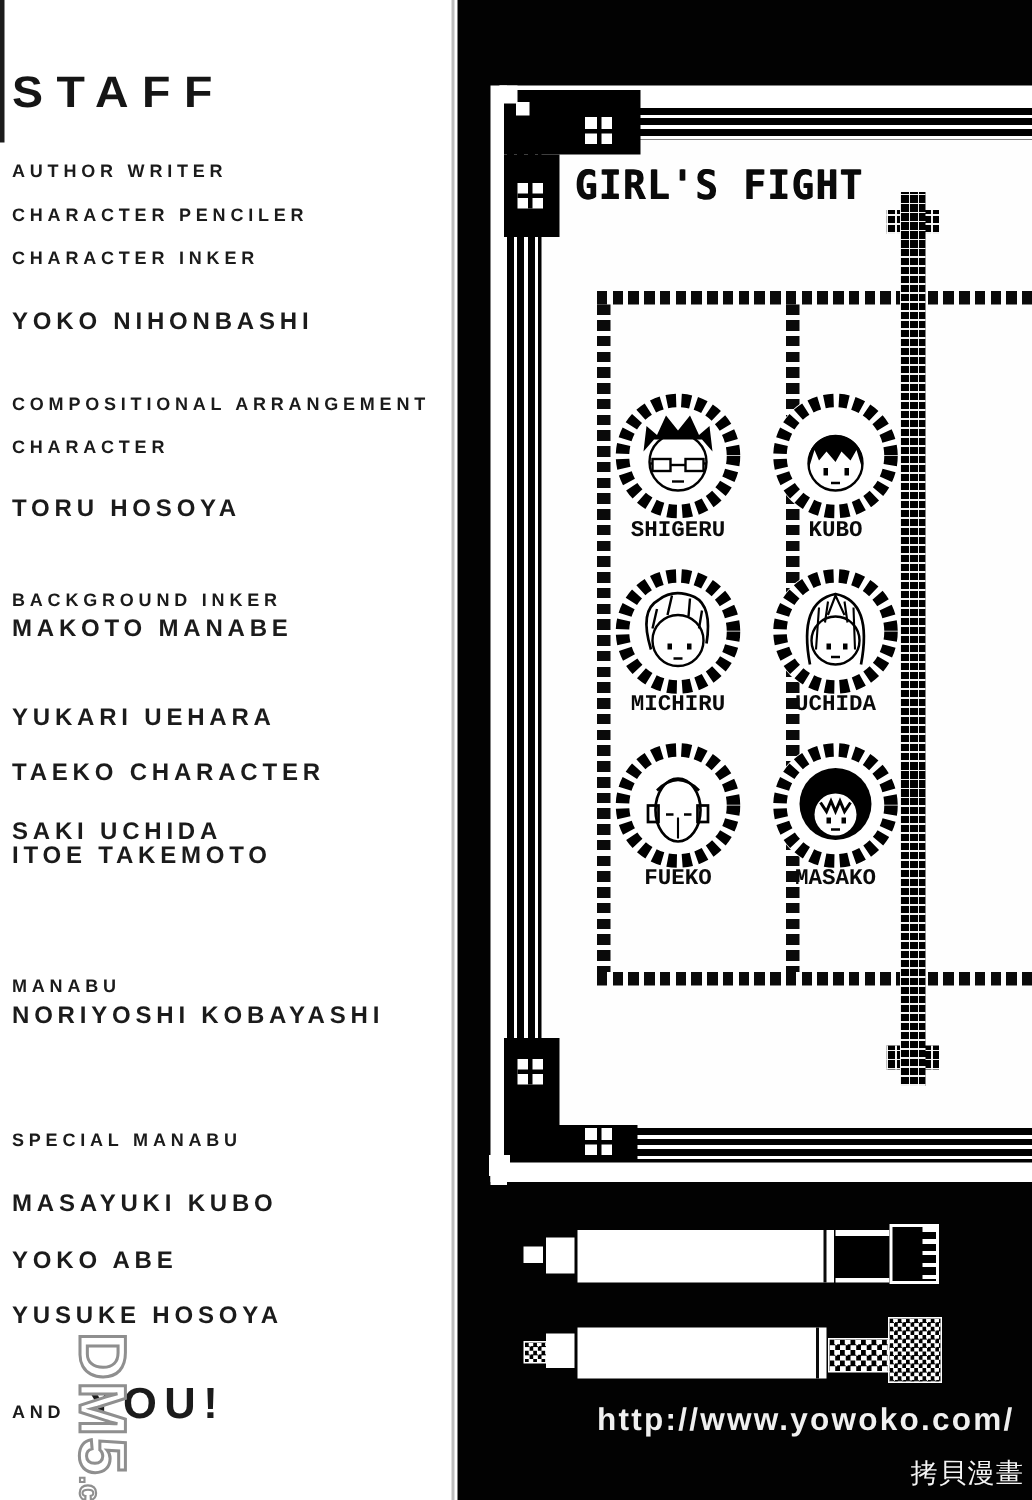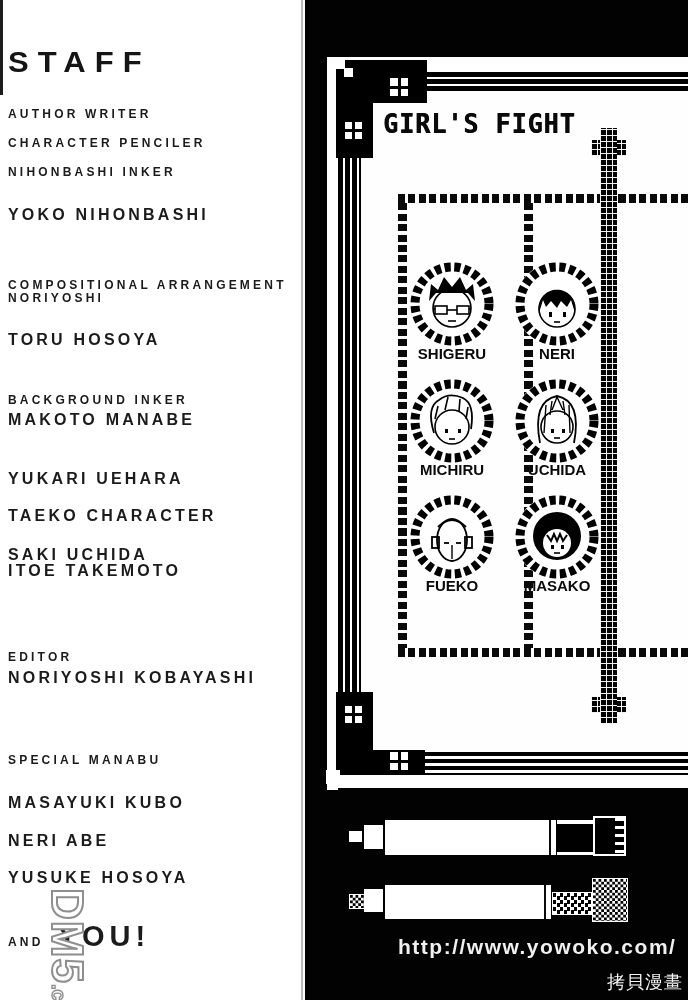--- a/index.html
+++ b/index.html
@@ -39,21 +39,21 @@
 
   .hdash{background:repeating-linear-gradient(90deg,#0a0a0a 0 7px,transparent 7px 10.5px);}
   .vdash{background:repeating-linear-gradient(180deg,#0a0a0a 0 7px,transparent 7px 10.5px);}
 
   .pixel-grid{background-color:#000;background-image:
       repeating-linear-gradient(0deg,rgba(255,255,255,.95) 0 1px,transparent 1px 6px),
       repeating-linear-gradient(90deg,rgba(255,255,255,.95) 0 1px,transparent 1px 6px);}
 
   .portrait-cell{width:88px;height:88px;z-index:5;}
   .portrait-name{width:130px;text-align:center;color:#0a0a0a;z-index:5;
-      font-family:Liberation Sans, sans-serif;font-weight:bold;font-size:15px;letter-spacing:0;}
+      font-family:Liberation Mono, monospace;font-weight:bold;font-size:15px;letter-spacing:0;}
 
   
   .pen-white{background:#fff;}
   .pen-dark-section{background:#000;border-top:4px solid #fff;border-bottom:3px solid #fff;box-sizing:border-box;}
   .pen-cap1{background:#000;border:2px solid #fff;box-sizing:border-box;}
   .cap-stripes{background:repeating-linear-gradient(180deg,#fff 0 3px,#000 3px 8px);}
   .checker6{background:repeating-conic-gradient(#fff 0% 25%,#000 0% 50%);background-size:7px 7px;border:1px solid #fff;}
   .checker5{background:repeating-conic-gradient(#fff 0% 25%,#000 0% 50%);background-size:5.5px 5.5px;border:1px solid #fff;}
   .pen-line{background:#0a0a0a;}
 
@@ -70,36 +70,36 @@
 </style>
 </head>
 <body>
 
 <div class="abs scan-edge"></div>
 
 <div class="abs staff-title">STAFF</div>
 
 <div class="abs line label" style="top:107px">AUTHOR WRITER</div>
 <div class="abs line label" style="top:136px">CHARACTER PENCILER</div>
-<div class="abs line label" style="top:165px">NIHONBASHI INKER</div>
+<div class="abs line label" style="top:165px">CHARACTER INKER</div>
 <div class="abs line name" style="top:206px">YOKO NIHONBASHI</div>
-<div class="abs line label" style="top:278px">COMPOSITIONAL ARRANGEMENT</div>
-<div class="abs line label" style="top:291px">NORIYOSHI</div>
+<div class="abs line label" style="top:262px">COMPOSITIONAL ARRANGEMENT</div>
+<div class="abs line label" style="top:291px">CHARACTER</div>
 <div class="abs line name" style="top:331px">TORU HOSOYA</div>
 <div class="abs line label" style="top:393px">BACKGROUND INKER</div>
 <div class="abs line name" style="top:411px">MAKOTO MANABE</div>
 <div class="abs line name" style="top:470px">YUKARI UEHARA</div>
 <div class="abs line name" style="top:507px">TAEKO CHARACTER</div>
 <div class="abs line name" style="top:546px">SAKI UCHIDA</div>
 <div class="abs line name" style="top:562px">ITOE TAKEMOTO</div>
-<div class="abs line label" style="top:650px">EDITOR</div>
+<div class="abs line label" style="top:650px">MANABU</div>
 <div class="abs line name" style="top:669px">NORIYOSHI KOBAYASHI</div>
 <div class="abs line label" style="top:753px">SPECIAL MANABU</div>
 <div class="abs line name" style="top:794px">MASAYUKI KUBO</div>
-<div class="abs line name" style="top:832px">NERI ABE</div>
+<div class="abs line name" style="top:832px">YOKO ABE</div>
 <div class="abs line name" style="top:869px">YUSUKE HOSOYA</div>
 
 <div class="abs and-you">
   <span class="and">AND</span>
   <span class="you">YOU!</span>
 </div>
 
 <div class="abs panel-divider"></div>
 
 <div class="abs black-panel"></div>
@@ -206,21 +206,21 @@
     <circle cx="44" cy="50" r="14" fill="#fff"></circle>
     <path d="M34,42 L38,48 L41,41 L44,48 L47,41 L50,48 L54,42" fill="none" stroke="#000" stroke-width="2"></path>
     <rect x="38" y="52" width="3" height="4" fill="#000"></rect>
     <rect x="48" y="52" width="3" height="4" fill="#000"></rect>
     <line x1="41" y1="60" x2="47" y2="60" stroke="#000" stroke-width="1.6"></line>
     <circle cx="44" cy="44" r="37" fill="none" stroke="#000" stroke-width="9" stroke-dasharray="6.2 3.6"></circle>
   </svg>
 </div>
 
 <div class="abs portrait-name" style="left:387px;top:345px">SHIGERU</div>
-<div class="abs portrait-name" style="left:492px;top:345px">NERI</div>
+<div class="abs portrait-name" style="left:492px;top:345px">KUBO</div>
 <div class="abs portrait-name" style="left:387px;top:461px">MICHIRU</div>
 <div class="abs portrait-name" style="left:492px;top:461px">UCHIDA</div>
 <div class="abs portrait-name" style="left:387px;top:577px">FUEKO</div>
 <div class="abs portrait-name" style="left:492px;top:577px">MASAKO</div>
 
 <div>
   <div class="abs pen-white" style="left:349px;top:831px;width:13px;height:11px"></div>
   <div class="abs pen-white" style="left:364px;top:825px;width:19px;height:24px"></div>
   <div class="abs pen-white" style="left:385px;top:820px;width:171px;height:35px"></div>
   <div class="abs pen-line" style="left:549px;top:820px;width:2px;height:35px"></div>

